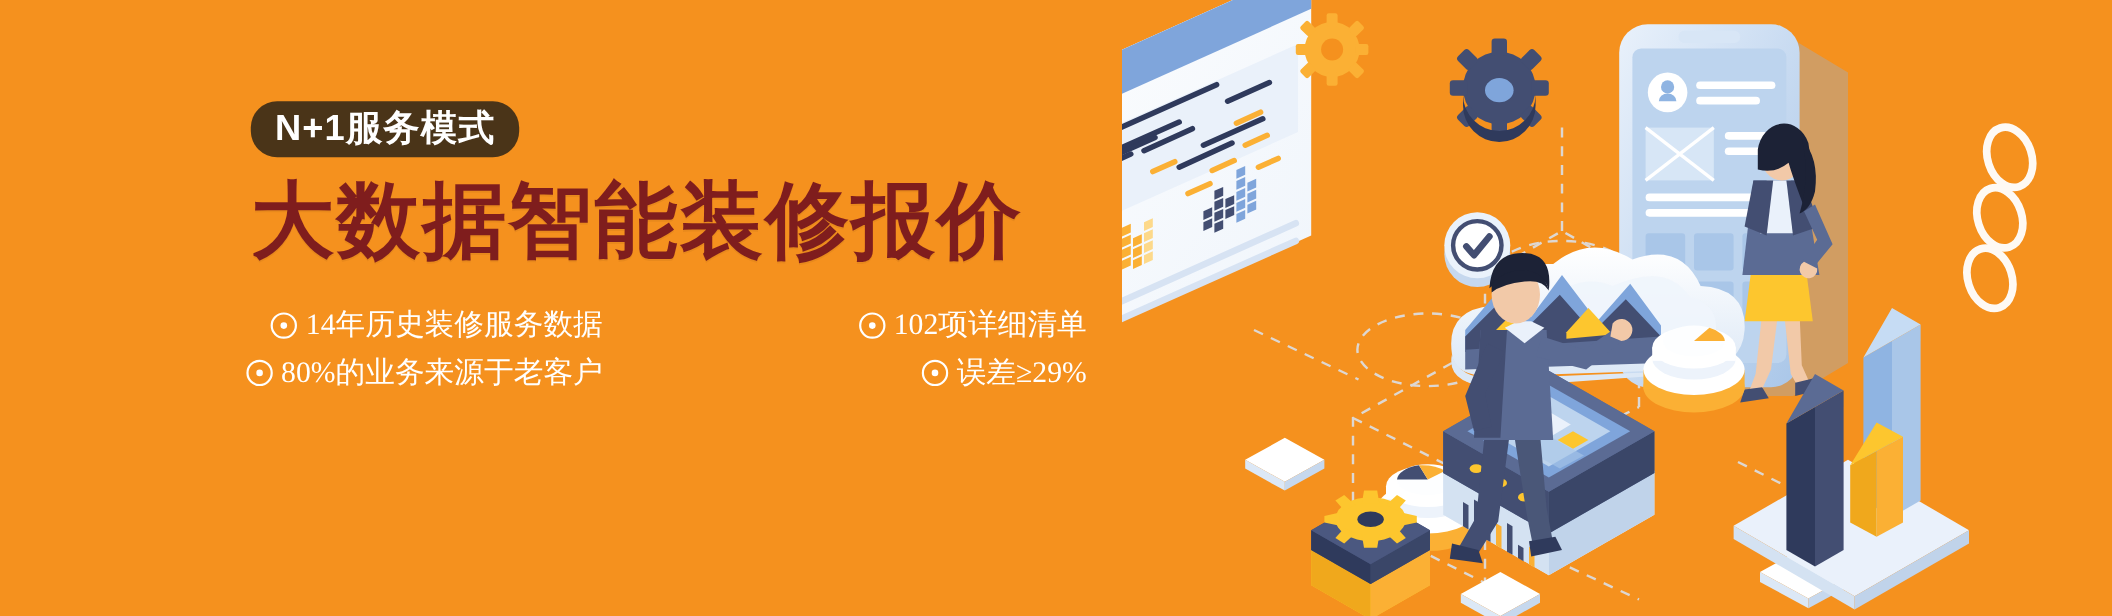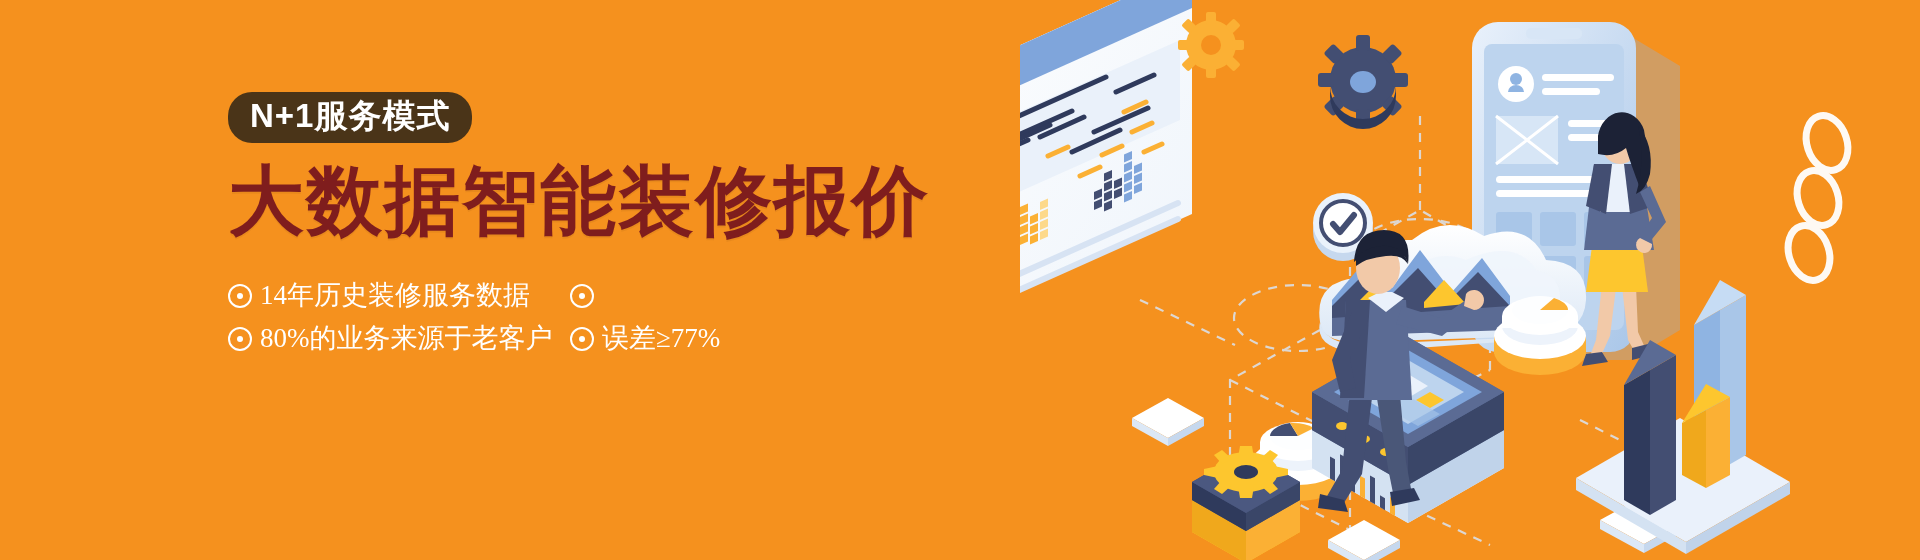--- a/index.html
+++ b/index.html
@@ -46,21 +46,21 @@
     grid-template-columns:320px auto;
     grid-auto-rows:43px;
     column-gap:22px;
   }
   .bullet{
     color:#ffffff;
     font-size:27px;
     font-family:"Liberation Serif","DejaVu Serif",serif;
     line-height:43px;
     white-space:nowrap;
-    display:flex;align-items:center;
+    display:flex;align-items:center;justify-content:flex-end;
   }
   .bullet .dot{
     display:inline-block;
     width:20px;height:20px;
     border:2px solid #ffffff;
     border-radius:50%;
     margin-right:8px;
     position:relative;
     flex:0 0 auto;
   }
@@ -89,30 +89,31 @@
     <div class="bullets">
 
       <div class="bullet">
         <span class="dot"></span>
         <span>14年历史装修服务数据</span>
       </div>
 
 
       <div class="bullet">
         <span class="dot"></span>
+        <span>102项详细清单</span>
       </div>
 
       <div class="bullet">
         <span class="dot"></span>
         <span>80%的业务来源于老客户</span>
       </div>
 
       <div class="bullet">
         <span class="dot"></span>
-        <span>误差≥77%</span>
+        <span>误差≥29%</span>
       </div>
 
       <div class="bullet b-empty">
         <span></span>
       </div>
 
     </div>
   </div>
 
   <div class="illus">

